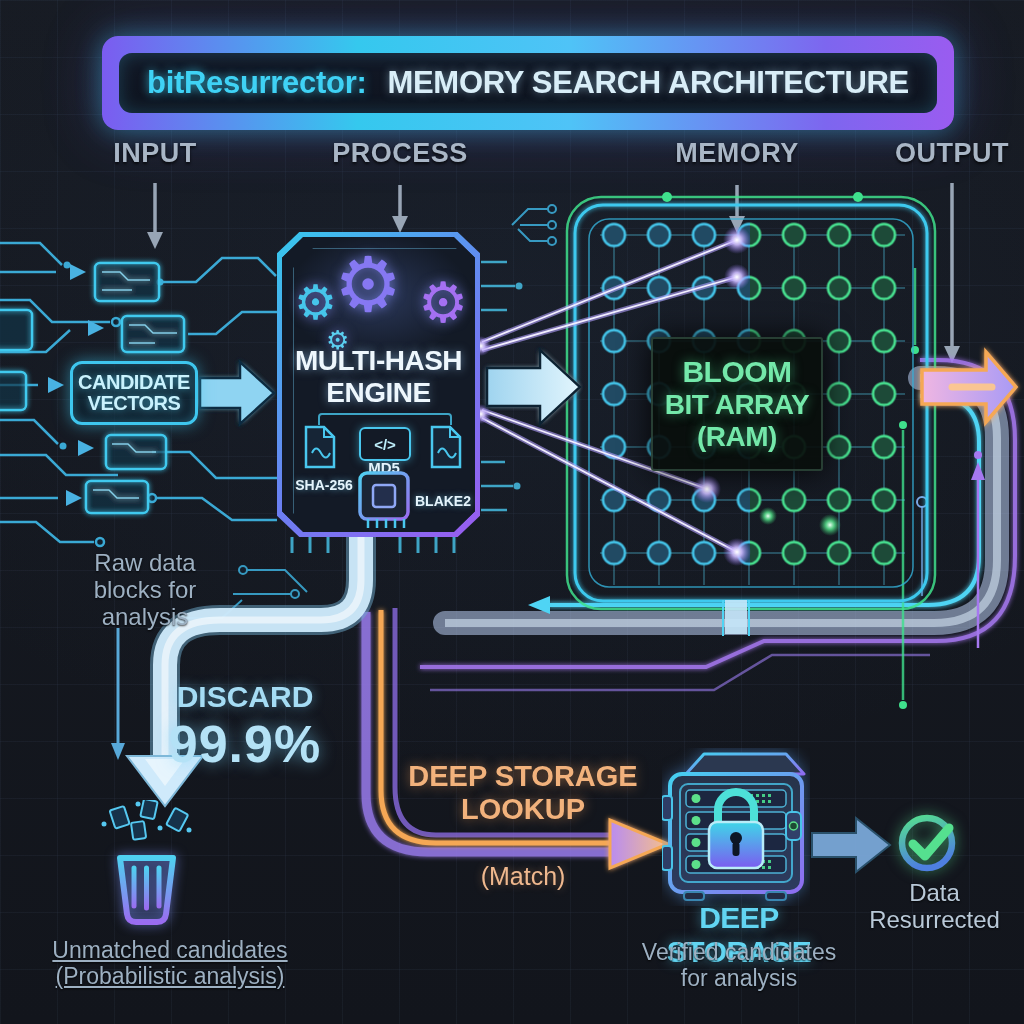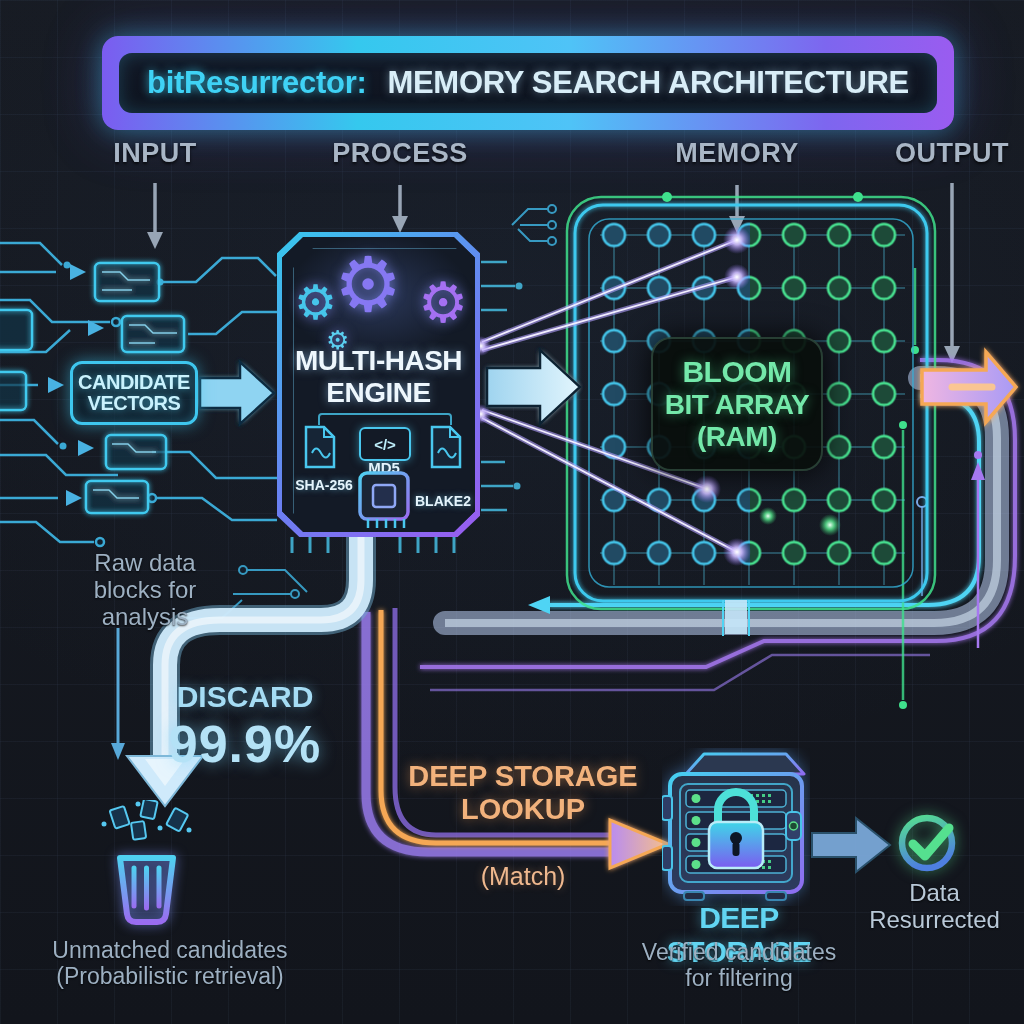--- a/index.html
+++ b/index.html
@@ -49,21 +49,21 @@
   .eng-t{position:absolute;width:100%;text-align:center;font-weight:bold;font-size:28px;color:#eef7fd;
     letter-spacing:-.5px;text-shadow:0 0 10px rgba(150,200,245,.6);}
   .bracket{position:absolute;left:36px;top:176px;width:130px;height:10px;
     border:2px solid rgba(73,199,238,.8);border-bottom:none;border-radius:4px 4px 0 0;}
   .codebox{position:absolute;left:77px;top:190px;width:48px;height:30px;border:2.5px solid #49c7ee;
     border-radius:6px;color:#bfeffb;font-size:15px;font-weight:bold;display:flex;align-items:center;
     justify-content:center;box-shadow:0 0 8px rgba(73,199,238,.5);}
   .algo{position:absolute;text-align:center;font-weight:bold;color:#e4f4fc;
     text-shadow:0 0 6px rgba(120,210,245,.6);}
   
-  .plate{left:651px;top:337px;width:168px;height:130px;border-radius:20px;
+  .plate{left:651px;top:337px;width:168px;height:130px;border-radius:3px;
     background:rgba(9,14,12,.93);border:2px solid rgba(70,110,90,.5);
     box-shadow:0 0 30px rgba(0,0,0,.85);display:flex;flex-direction:column;align-items:center;justify-content:center;}
   .plate div{font-weight:bold;color:#74e8aa;letter-spacing:-.5px;
     text-shadow:0 0 12px rgba(80,230,150,.55);}
   
   .cap{color:#9db0c2;line-height:1.12;text-shadow:0 1px 2px rgba(0,0,0,.8);}
   .discard-l{font-weight:bold;font-size:30px;color:#a5dcf4;text-shadow:0 0 12px rgba(120,210,250,.55);}
   .discard-v{font-weight:bold;font-size:52px;color:#b4e2f6;letter-spacing:1px;
     text-shadow:0 0 16px rgba(120,210,250,.6);}
   .lookup-t{font-weight:bold;font-size:29px;color:#f2b27c;line-height:33px;
@@ -366,23 +366,23 @@
         <circle cx="44" cy="4" r="2.5" fill="#55c8f0" stroke="none"></circle>
       <circle cx="95" cy="30" r="2.5" fill="#55c8f0" stroke="none"></circle>
         <circle cx="66" cy="28" r="2.5" fill="#55c8f0" stroke="none"></circle>
     </g>
     <g filter="drop-shadow(0 0 6px rgba(120,140,240,.7))">
       <line x1="20" y1="50" x2="85" y2="50" stroke="url(#tg)" stroke-width="7" stroke-linecap="round"></line>
       <path d="M26 58 L33 114 Q34 122 42 122 H63 Q71 122 72 114 L79 58 Z" fill="rgba(70,90,160,.2)" stroke="url(#tg)" stroke-width="6" stroke-linejoin="round"></path>
       <path d="M40 68 V106 M52.5 68 V108 M65 68 V106" stroke="url(#tg)" stroke-width="5" stroke-linecap="round" fill="none"></path>
     </g>
   </svg>
-  <div class="ovl abs cap ctr" style="left:5px;top:938px;width:330px;font-size:23px;">
+  <div class="ovl abs cap ctr" style="left:5px;top:938px;width:330px;font-size:23px;text-decoration:underline;">
     <div>Unmatched candidates</div>
-    <div>(Probabilistic retrieval)</div>
+    <div>(Probabilistic analysis)</div>
   </div>
 
   <div class="ovl abs ctr lookup-t" style="left:398px;top:760px;width:250px;">
     <div>DEEP STORAGE</div>
     <div>LOOKUP</div>
   </div>
   <div class="ovl abs ctr match" style="left:450px;top:862px;width:146px;">(Match)</div>
 
   <svg class="ovl abs" style="left:662px;top:748px;" width="148" height="158" viewBox="0 0 148 158">
     <defs>
@@ -441,21 +441,21 @@
       <rect x="47" y="74" width="54" height="46" rx="8" fill="url(#lockg)" stroke="#b8ecf8" stroke-width="2.5"></rect>
       <circle cx="74" cy="90" r="6" fill="#0d1626"></circle>
         <rect x="70.5" y="94" width="7" height="14" rx="3" fill="#0d1626"></rect>
       <rect x="22" y="144" width="20" height="8" rx="3" fill="#232c44" stroke="#3a86b0" stroke-width="2"></rect>
       <rect x="104" y="144" width="20" height="8" rx="3" fill="#232c44" stroke="#3a86b0" stroke-width="2"></rect>
     </g>
   </svg>
   <div class="ovl abs ctr stor-t" style="left:628px;top:901px;width:222px;">DEEP STORAGE</div>
   <div class="ovl abs cap ctr" style="left:628px;top:940px;width:222px;font-size:23px;">
     <div>Verified candidates</div>
-    <div>for filtering</div>
+    <div>for analysis</div>
   </div>
 
   <svg class="ovl abs" style="left:892px;top:806px;filter:drop-shadow(0 0 7px rgba(90,230,150,.55));" width="70" height="70" viewBox="0 0 70 70">
     <defs>
         <linearGradient id="ckg" x1="0" y1="0" x2="0.3" y2="1">
           <stop offset="0%" stop-color="#55e08f"></stop>
           <stop offset="100%" stop-color="#4e7fe0"></stop>
         </linearGradient>
       </defs>
     <circle cx="35" cy="37" r="25" fill="none" stroke="url(#ckg)" stroke-width="6.5"></circle>

